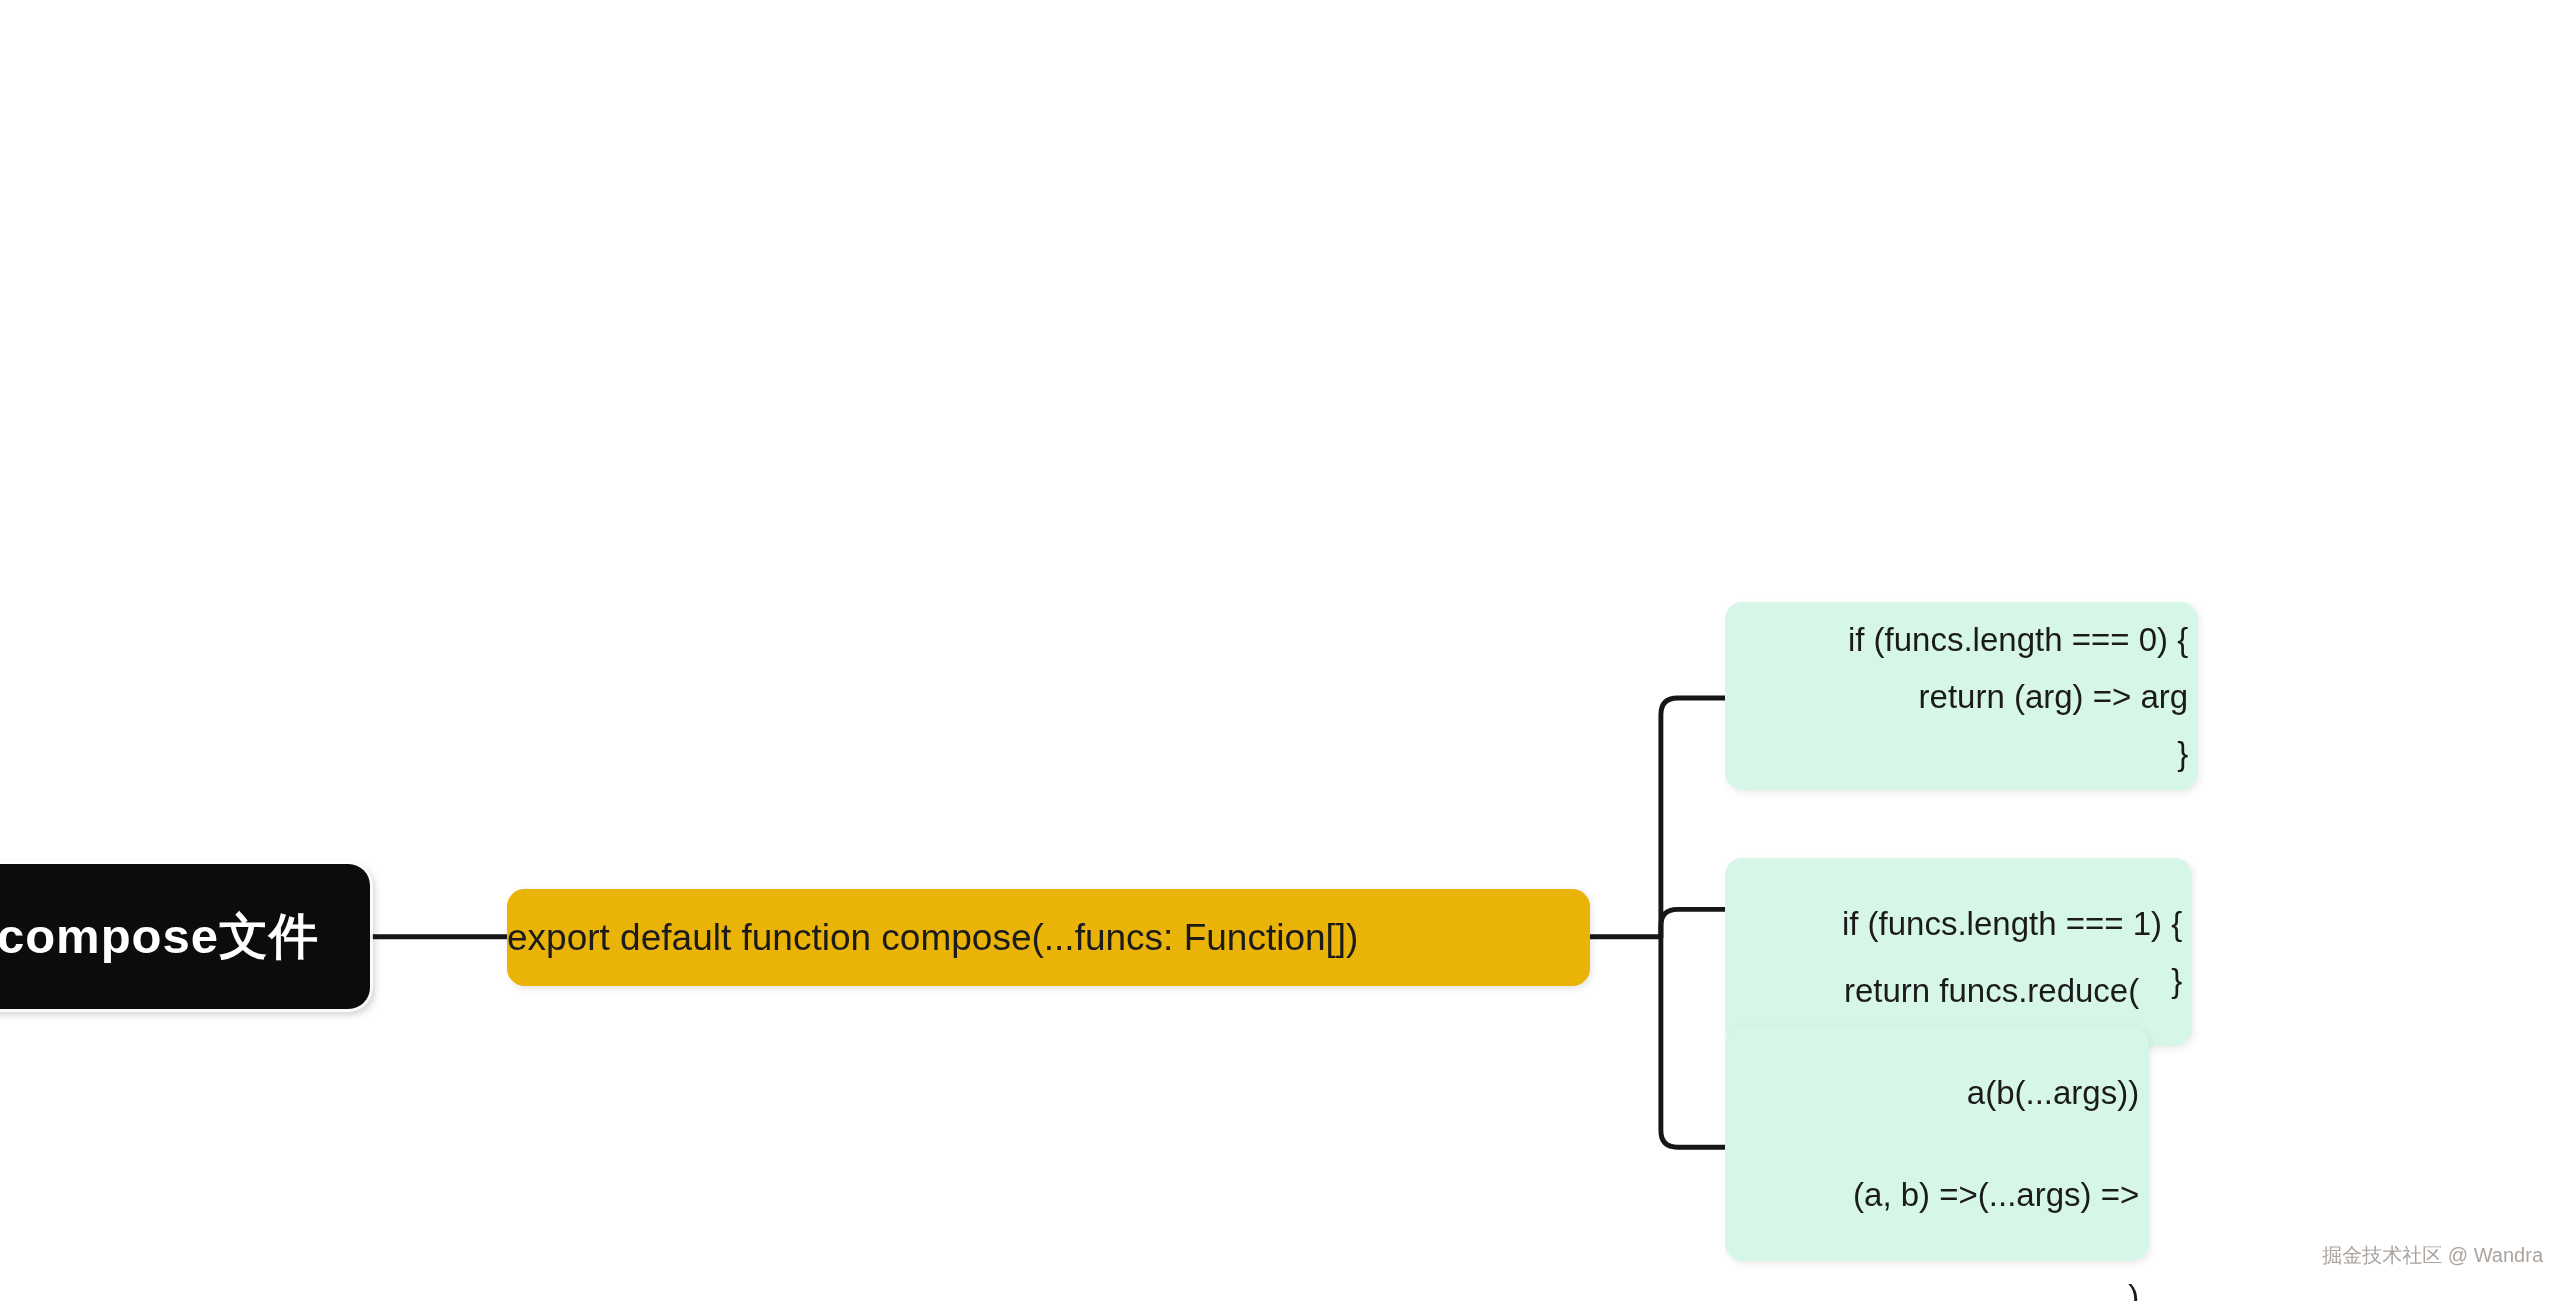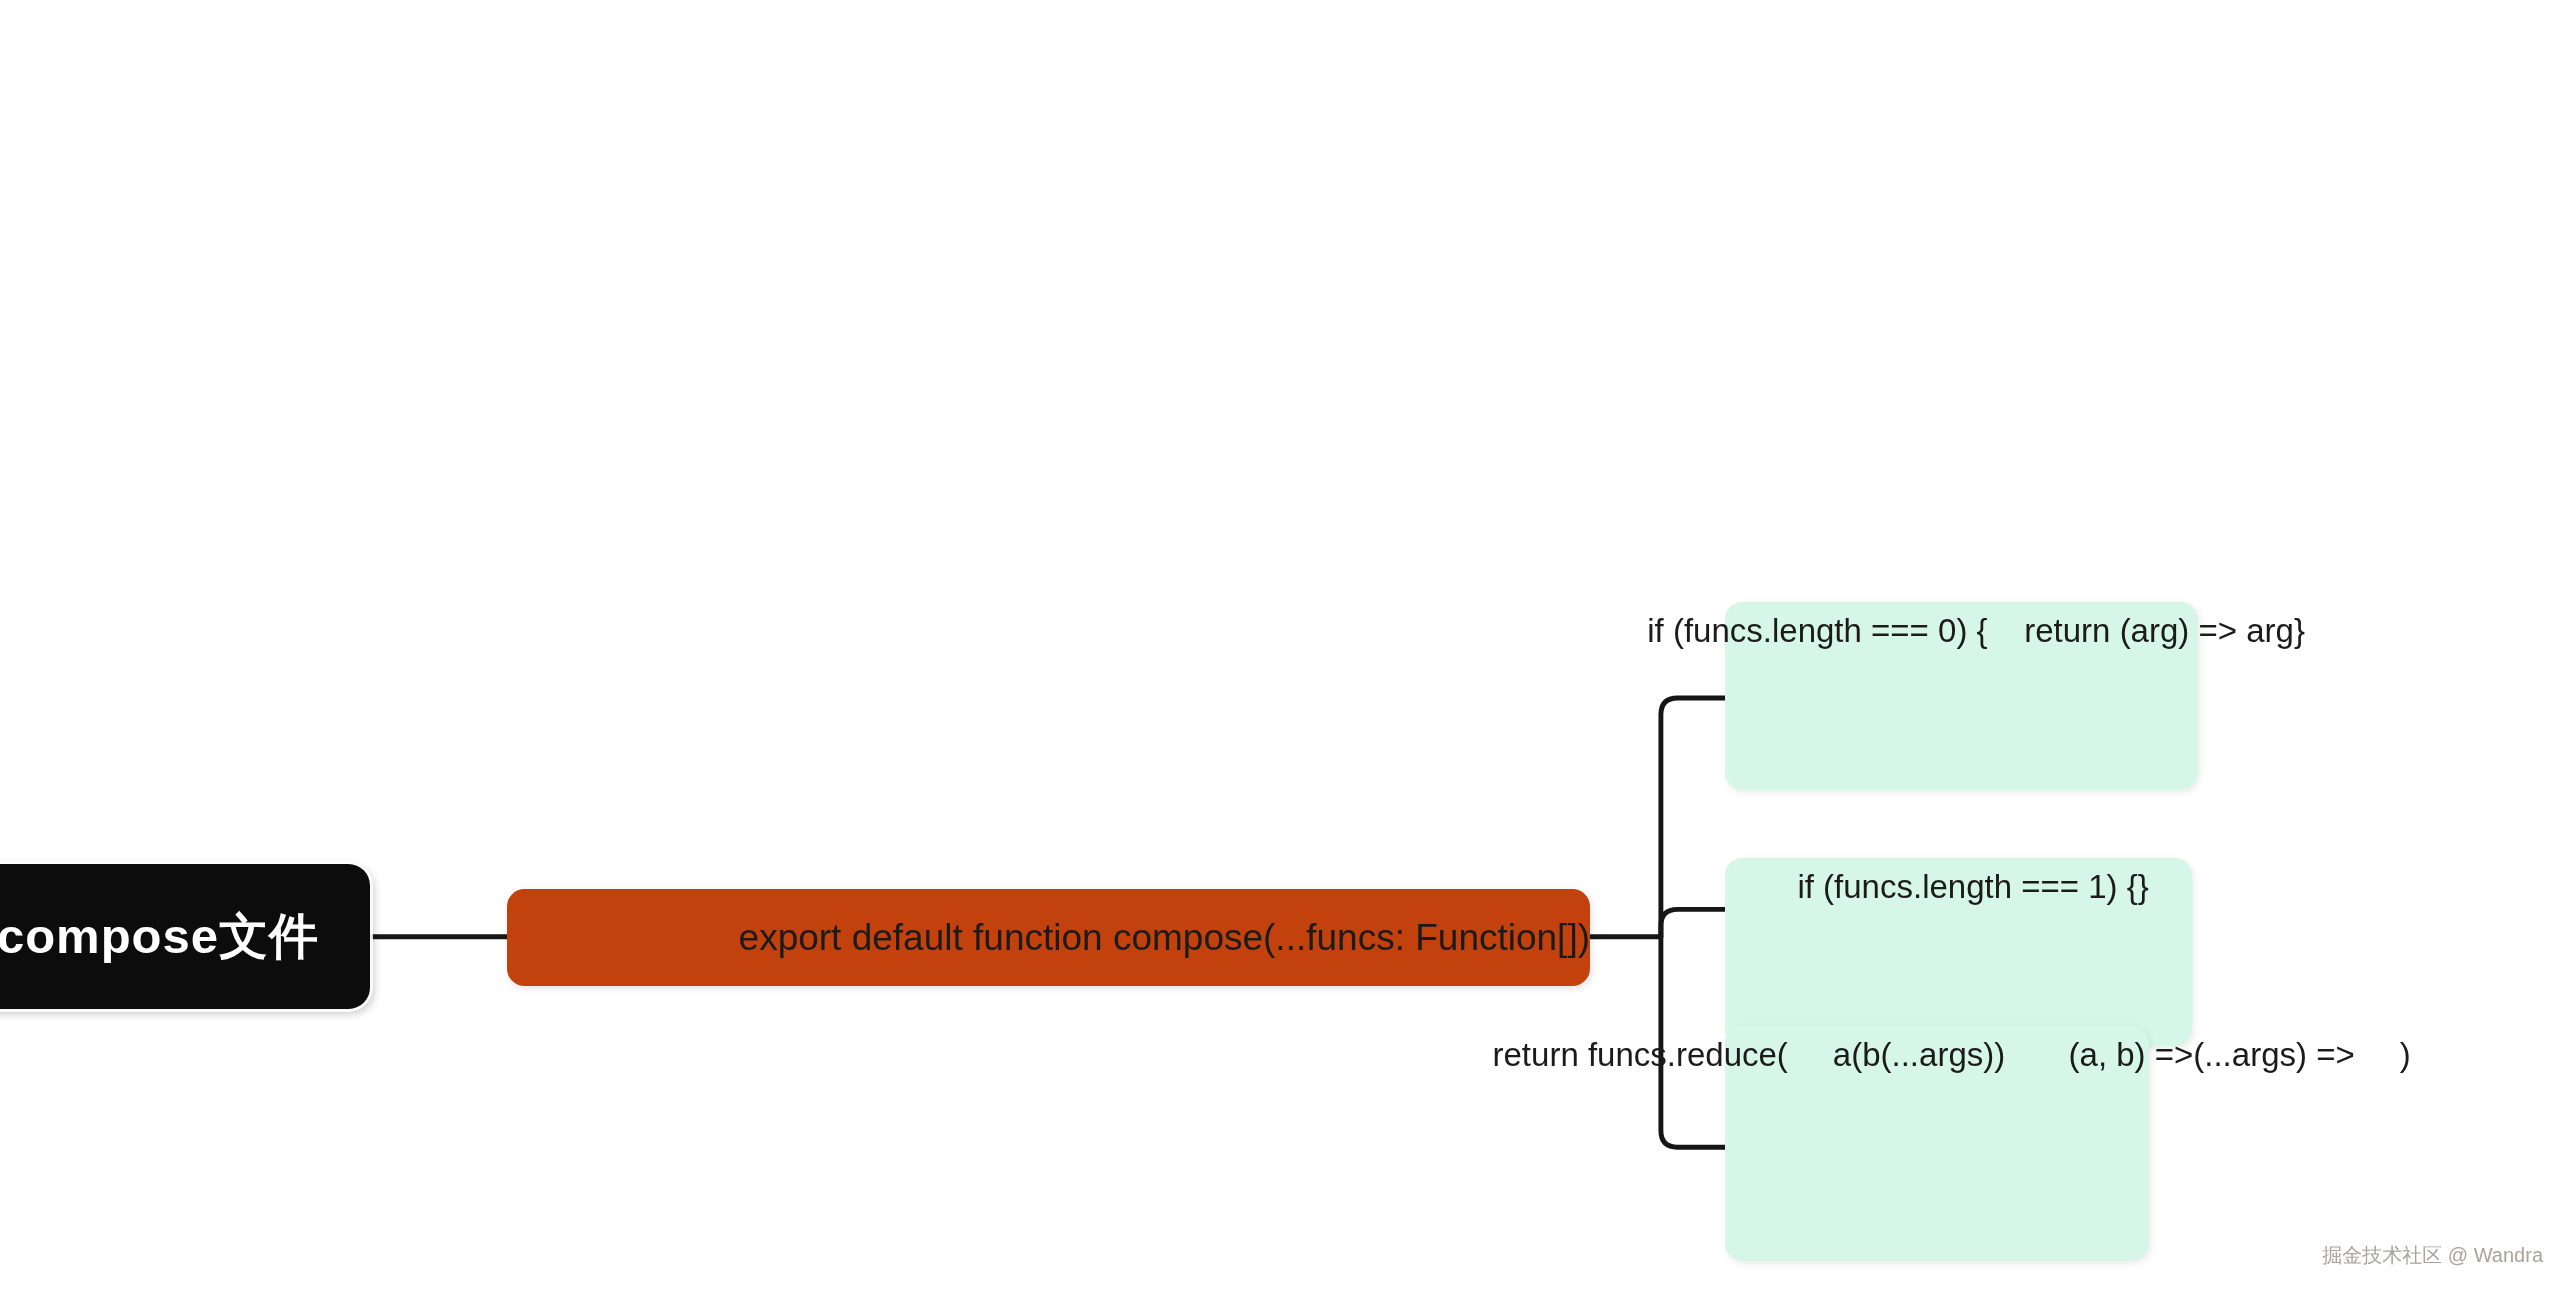--- a/index.html
+++ b/index.html
@@ -54,31 +54,32 @@
     font-size: 49px;
     font-weight: 700;
     letter-spacing: 1px;
     white-space: nowrap;
   }
   .node-parent {
     left: 507px;
     top: 889px;
     width: 1083px;
     height: 97px;
-    background: #c2410c;
+    background: #eab308;
     border-radius: 17.6px;
-    justify-content: flex-end;
+    justify-content: flex-start;
     box-shadow: 2px 2.9px 7.8px rgba(0,0,0,0.10);
   }
   .node-parent .label {
     color: #1b1b1b;
     font-size: 37px;
     white-space: nowrap;
   }
   .node-child {
+    flex-direction: column;
     align-items: stretch;
     justify-content: center;
     background: #d6f7e7;
     border-radius: 17.6px;
     padding-left: 39px;
     padding-right: 9.8px;
     box-shadow: 2px 2.9px 7.8px rgba(0,0,0,0.08);
     text-align: right;
   }
   .node-child .code-line {

